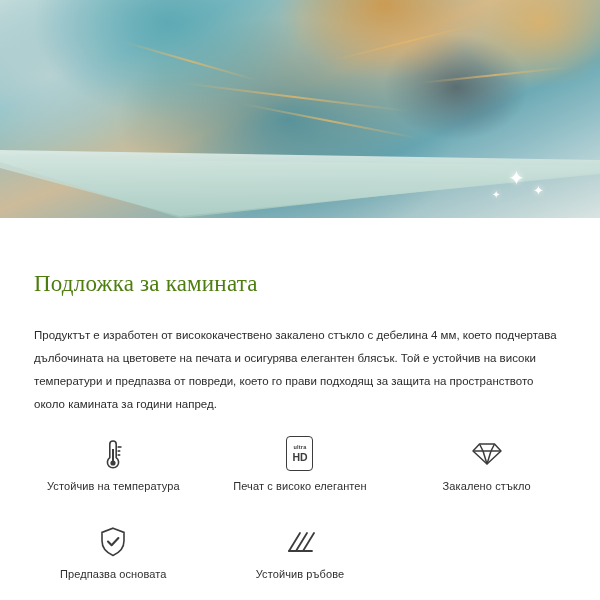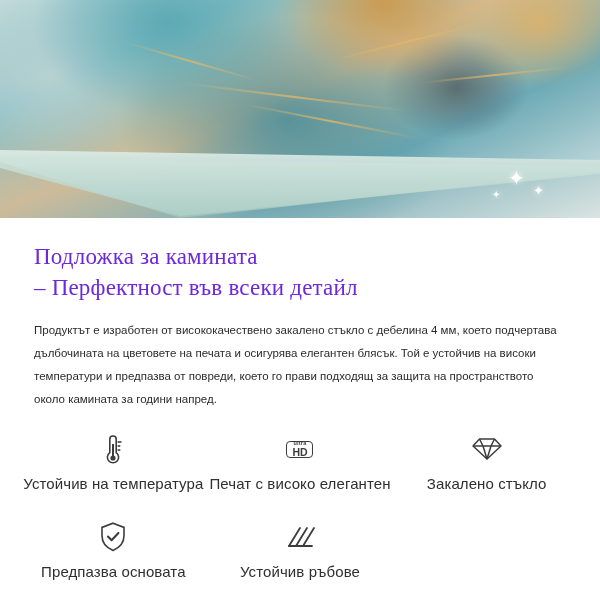--- a/index.html
+++ b/index.html
@@ -90,26 +90,27 @@
   .sp1 { left: 508px; top: 168px; font-size: 20px; }
   .sp2 { left: 533px; top: 184px; font-size: 13px; }
   .sp3 { left: 492px; top: 190px; font-size: 10px; }
 
   
   .content { padding: 24px 34px 0 34px; }
   h1.title {
     font-family: "Liberation Serif", serif;
     font-size: 23px;
     font-weight: 400;
-    color: #6d28d9;
+    color: #4d7c0f;
     line-height: 1.33;
     letter-spacing: .2px;
+    margin-top: 27px;
   }
   p.body {
-    margin-top: 16px;
+    margin-top: 24px;
     font-size: 11.5px;
     line-height: 2.0;
     color: #2b2b2b;
     max-width: 530px;
   }
 
   
   .features {
     margin-top: 18px;
     padding: 0 20px;
@@ -124,27 +125,27 @@
     justify-content: flex-start;
     height: 82px;
   }
   .feature .ico {
     height: 40px;
     display: flex; align-items: center; justify-content: center;
     color: #3c3c3c;
   }
   .feature .cap {
     margin-top: 6px;
-    font-size: 15px;
+    font-size: 11px;
     color: #2f2f2f;
     text-align: left;
     letter-spacing: .1px;
   }
   .ultrahd {
-    width: 27px; height: 17px;
+    width: 27px; height: 35px;
     border: 1.6px solid #3c3c3c;
     border-radius: 4px;
     display: flex; flex-direction: column;
     align-items: center; justify-content: center;
     line-height: 1;
   }
   .ultrahd .u1 { font-size: 5.5px; font-weight: 700; letter-spacing: .2px; }
   .ultrahd .u2 { font-size: 10.5px; font-weight: 700; margin-top: 1px; }
 </style>
 </head>
@@ -165,21 +166,20 @@
     <div class="edge"></div>
     <div class="edge2"></div>
     <span class="sparkle sp1">✦</span>
     <span class="sparkle sp2">✦</span>
     <span class="sparkle sp3">✦</span>
   </div>
 
   <div class="content">
     <h1 class="title">
       <span>Подложка за камината</span><br>
-      <span>– Перфектност във всеки детайл</span>
     </h1>
     <p class="body">Продуктът е изработен от висококачествено закалено стъкло с дебелина 4 мм, което подчертава дълбочината на цветовете на печата и осигурява елегантен блясък. Той е устойчив на високи температури и предпазва от повреди, което го прави подходящ за защита на пространството около камината за години напред.</p>
   </div>
 
   <div class="features">
 
     <div class="feature">
       <div class="ico">
         <svg width="26" height="34" viewBox="0 0 26 34" fill="none" stroke="#3c3c3c" stroke-width="1.6">
           <path d="M13 4a3.2 3.2 0 0 1 3.2 3.2v13.4a5.6 5.6 0 1 1-6.4 0V7.2A3.2 3.2 0 0 1 13 4z"></path>

